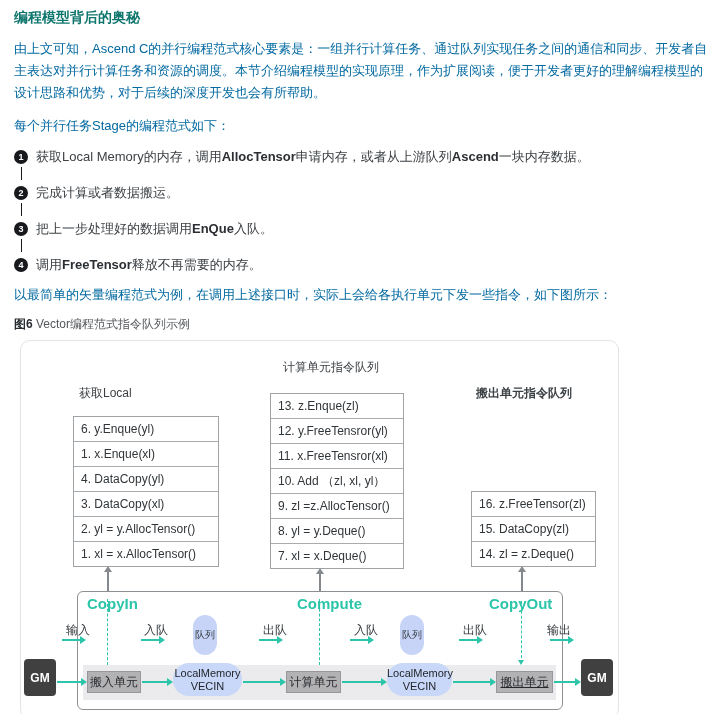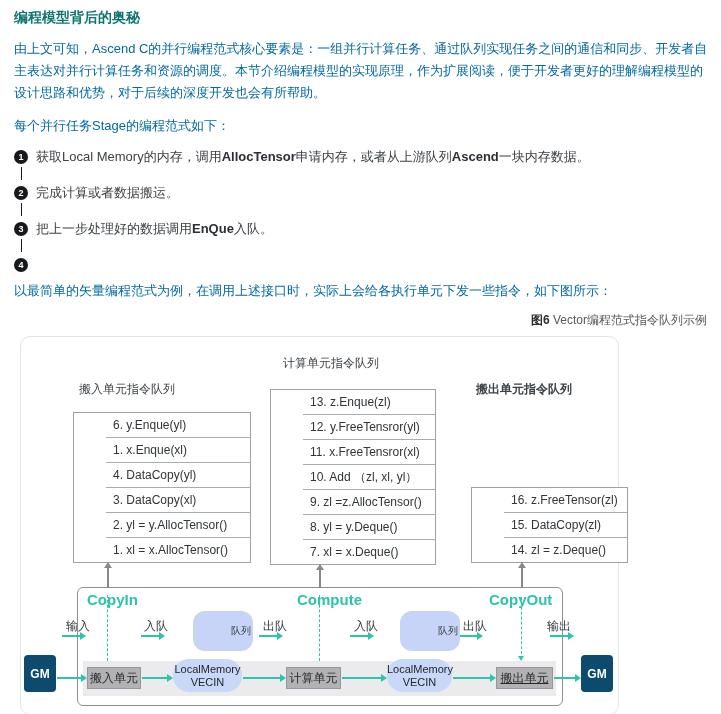--- a/index.html
+++ b/index.html
@@ -15,43 +15,43 @@
   .stage-intro{margin-bottom:9px;}
   .steps{list-style:none;margin:0 0 8px;padding:0;}
   .step{position:relative;display:flex;align-items:flex-start;margin-bottom:14px;}
   .step:last-child{margin-bottom:0;}
   .step-num{flex:0 0 auto;width:14px;height:14px;border-radius:50%;background:#17191d;color:#fff;
     font-size:9px;font-weight:bold;text-align:center;line-height:14px;margin:4px 8px 0 0;}
   .step:not(:last-child)::after{content:"";position:absolute;left:6.5px;top:21px;width:1.5px;height:13px;background:#17191d;}
   .step-text{font-size:13px;line-height:22px;color:#3c4145;}
   .step-text b,.example b{color:#2b2f33;}
   .example{margin-bottom:10px;}
-  .caption{font-size:12px;line-height:16px;color:#55595d;margin-bottom:8px;text-align:right;}
+  .caption{font-size:12px;line-height:16px;color:#55595d;margin-bottom:8px;}
   .caption b{color:#2a2e32;}
   .figure-card{position:relative;margin-left:6px;width:597px;height:377px;
     border:1px solid #e3e4e6;border-radius:10px;background:#fff;}
   .qhead{position:absolute;font-size:12px;color:#3c4145;white-space:nowrap;}
-  .qtable{position:absolute;background:#fff;border:1px solid #9fa3a6;padding-left:32px;}
+  .qtable{position:absolute;background:#fff;border:1px solid #9fa3a6;}
   .qrow{height:24px;line-height:24px;border-bottom:1px solid #a8acaf;padding-left:7px;
     font-size:12px;color:#303539;white-space:nowrap;}
   .qrow:last-child{border-bottom:none;}
   .uparrow{position:absolute;width:1.5px;background:#85898d;}
   .uparrow::before{content:"";position:absolute;left:-3.5px;top:-2px;
     border-left:4px solid transparent;border-right:4px solid transparent;border-bottom:6px solid #85898d;}
   .inner-box{position:absolute;border:1px solid #8b9095;border-radius:6px;background:transparent;}
   .stage-label{position:absolute;font-size:15px;font-weight:bold;color:#2cc5a9;white-space:nowrap;}
   .flow-label{position:absolute;font-size:12px;color:#33383c;white-space:nowrap;}
   .pill{position:absolute;width:24px;height:40px;border-radius:12px;background:#c7d4f8;
-    font-size:10px;color:#373c40;display:flex;align-items:center;justify-content:center;padding-left:36px;}
+    font-size:10px;color:#373c40;display:flex;align-items:center;justify-content:center;}
   .band{position:absolute;background:#ebebee;}
   .unit{position:absolute;background:#b2b2b5;border:1px solid #97979b;font-size:12px;color:#26282b;
     text-align:center;line-height:20px;height:20px;}
   .lm{position:absolute;background:#c9d7f8;border-radius:16px;font-size:11px;color:#23272b;
     text-align:center;line-height:13px;padding-top:4px;height:29px;}
-  .gm{position:absolute;background:#0c4a6e;border-radius:4px;color:#fff;font-weight:bold;font-size:12px;
+  .gm{position:absolute;background:#404040;border-radius:4px;color:#fff;font-weight:bold;font-size:12px;
     display:flex;align-items:center;justify-content:center;}
   .harrow{position:absolute;height:2px;background:#2cc5a9;}
   .harrow::after{content:"";position:absolute;right:-2px;top:-3px;
     border-top:4px solid transparent;border-bottom:4px solid transparent;border-left:6px solid #2cc5a9;}
   .dash{position:absolute;width:0;border-left:1px dashed #2cc5a9;}
   .dash.down::after{content:"";position:absolute;left:-4px;bottom:-2px;
     border-left:3.5px solid transparent;border-right:3.5px solid transparent;border-top:5px solid #2cc5a9;}
 </style>
 </head>
 <body>
@@ -72,31 +72,32 @@
     <li class="step">
       <span class="step-num">2</span>
       <span class="step-text"><span>完成计算或者数据搬运。</span></span>
     </li>
     <li class="step">
       <span class="step-num">3</span>
       <span class="step-text"><span>把上一步处理好的数据调用</span><b>EnQue</b><span>入队。</span></span>
     </li>
     <li class="step">
       <span class="step-num">4</span>
+      <span class="step-text"><span>调用</span><b>FreeTensor</b><span>释放不再需要的内存。</span></span>
     </li>
   </ul>
 
   <p class="example">以最简单的矢量编程范式为例，在调用上述接口时，实际上会给各执行单元下发一些指令，如下图所示：</p>
 
   <p class="caption"><b>图6</b><span> Vector编程范式指令队列示例</span></p>
 
   <div class="figure-card">
 
     <div class="qhead" style="left:262px;top:18px;">计算单元指令队列</div>
-    <div class="qhead" style="left:58px;top:44px;">搬入单元指令队列</div>
+    <div class="qhead" style="left:58px;top:44px;">获取Local</div>
     <div class="qhead" style="left:455px;top:44px;font-weight:bold;">搬出单元指令队列</div>
 
     <div class="qtable" style="left:52px;top:75px;width:144px;">
       <div class="qrow">6. y.Enque(yl)</div>
       <div class="qrow">1. x.Enque(xl)</div>
       <div class="qrow">4. DataCopy(yl)</div>
       <div class="qrow">3. DataCopy(xl)</div>
       <div class="qrow">2. yl = y.AllocTensor()</div>
       <div class="qrow">1. xl = x.AllocTensor()</div>
     </div>

